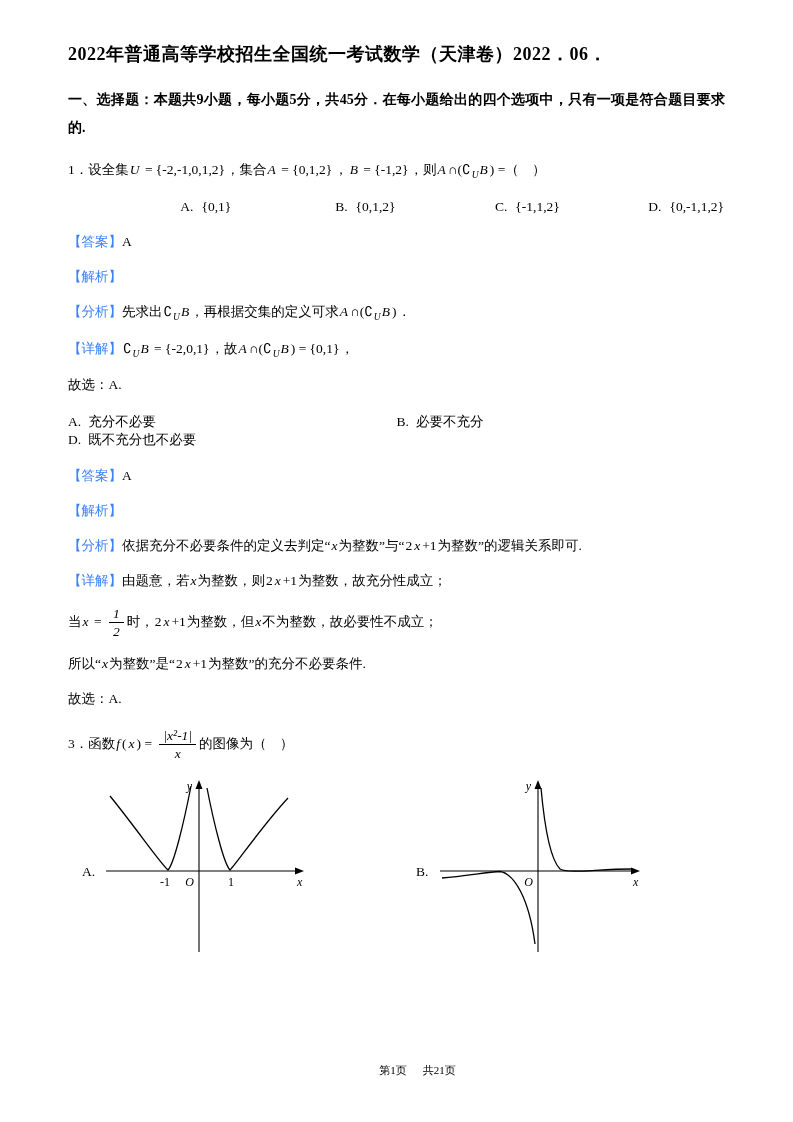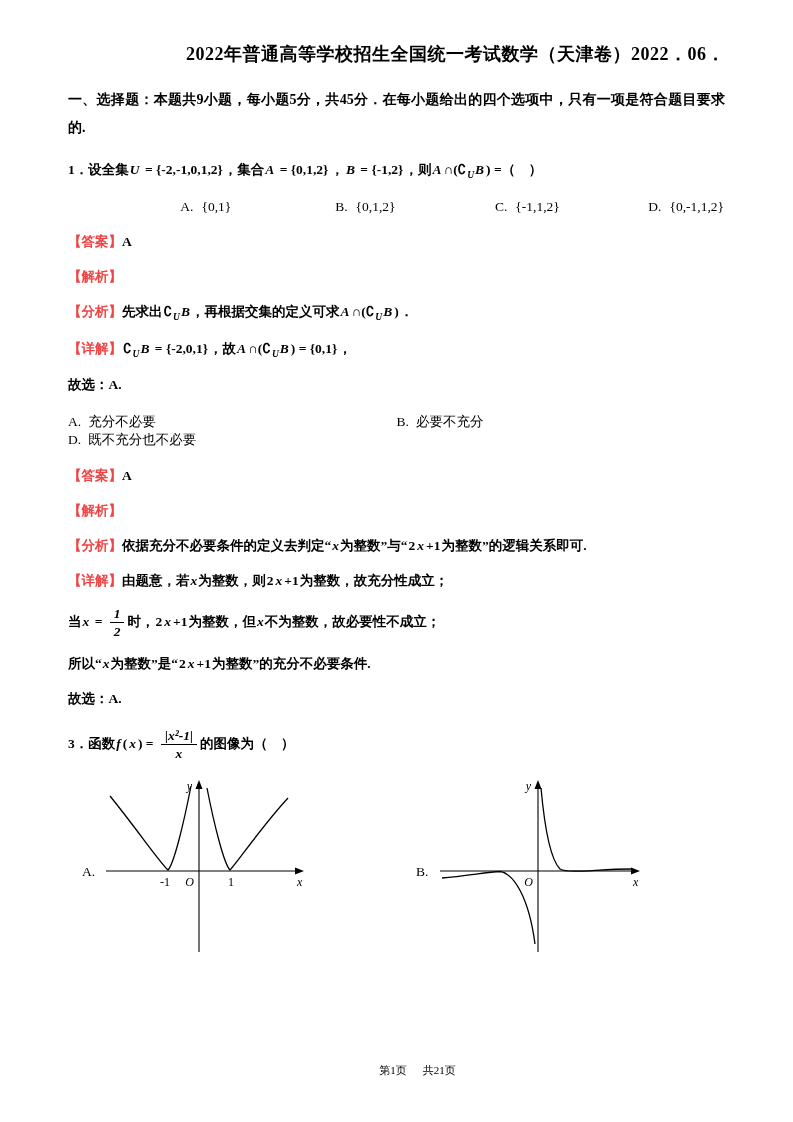--- a/index.html
+++ b/index.html
@@ -4,37 +4,37 @@
 <style>
   * { margin:0; padding:0; box-sizing:border-box; }
   html,body { background:#ffffff; }
   body {
     width:793px; height:1122px; position:relative; overflow:hidden;
     font-family:"Liberation Serif", serif; color:#000;
   }
   .page { padding:42px 68px 0 68px; }
 
   .title {
-    font-size:18px; font-weight:bold; text-align:right;
+    font-size:18px; font-weight:bold; text-align:left;
     letter-spacing:0.5px; margin-bottom:20px;
   }
   .section-heading {
     font-size:14px; font-weight:bold; line-height:2.0;
     text-align:justify; margin-bottom:4px;
   }
 
-  .line { font-size:13.5px; line-height:1.55; margin:14px 0;font-weight:bold; }
+  .line { font-size:13.5px; line-height:1.55; margin:14px 0; }
   .stem { margin-top:18px; }
 
   .m { font-style:italic; font-family:"Liberation Serif", serif; padding:0 1px; }
   .n { font-family:"Liberation Serif", serif; padding:0 1px; }
   .t { }
   sub.sub { font-size:9.5px; font-style:italic; font-family:"Liberation Serif", serif; }
 
-  .blue { color:#ef4444; }
+  .blue { color:#3b82f6; }
 
   .opt-row { display:flex; font-size:13.5px; margin:17px 0;text-align:right; }
   .opt-row .opt { width:25%; }
   .opt-grid2 {
     display:grid; grid-template-columns:50% 50%;
     font-size:13.5px; margin:17px 0;
   }
   .okey { margin-right:7px; }
 
   .frac {

